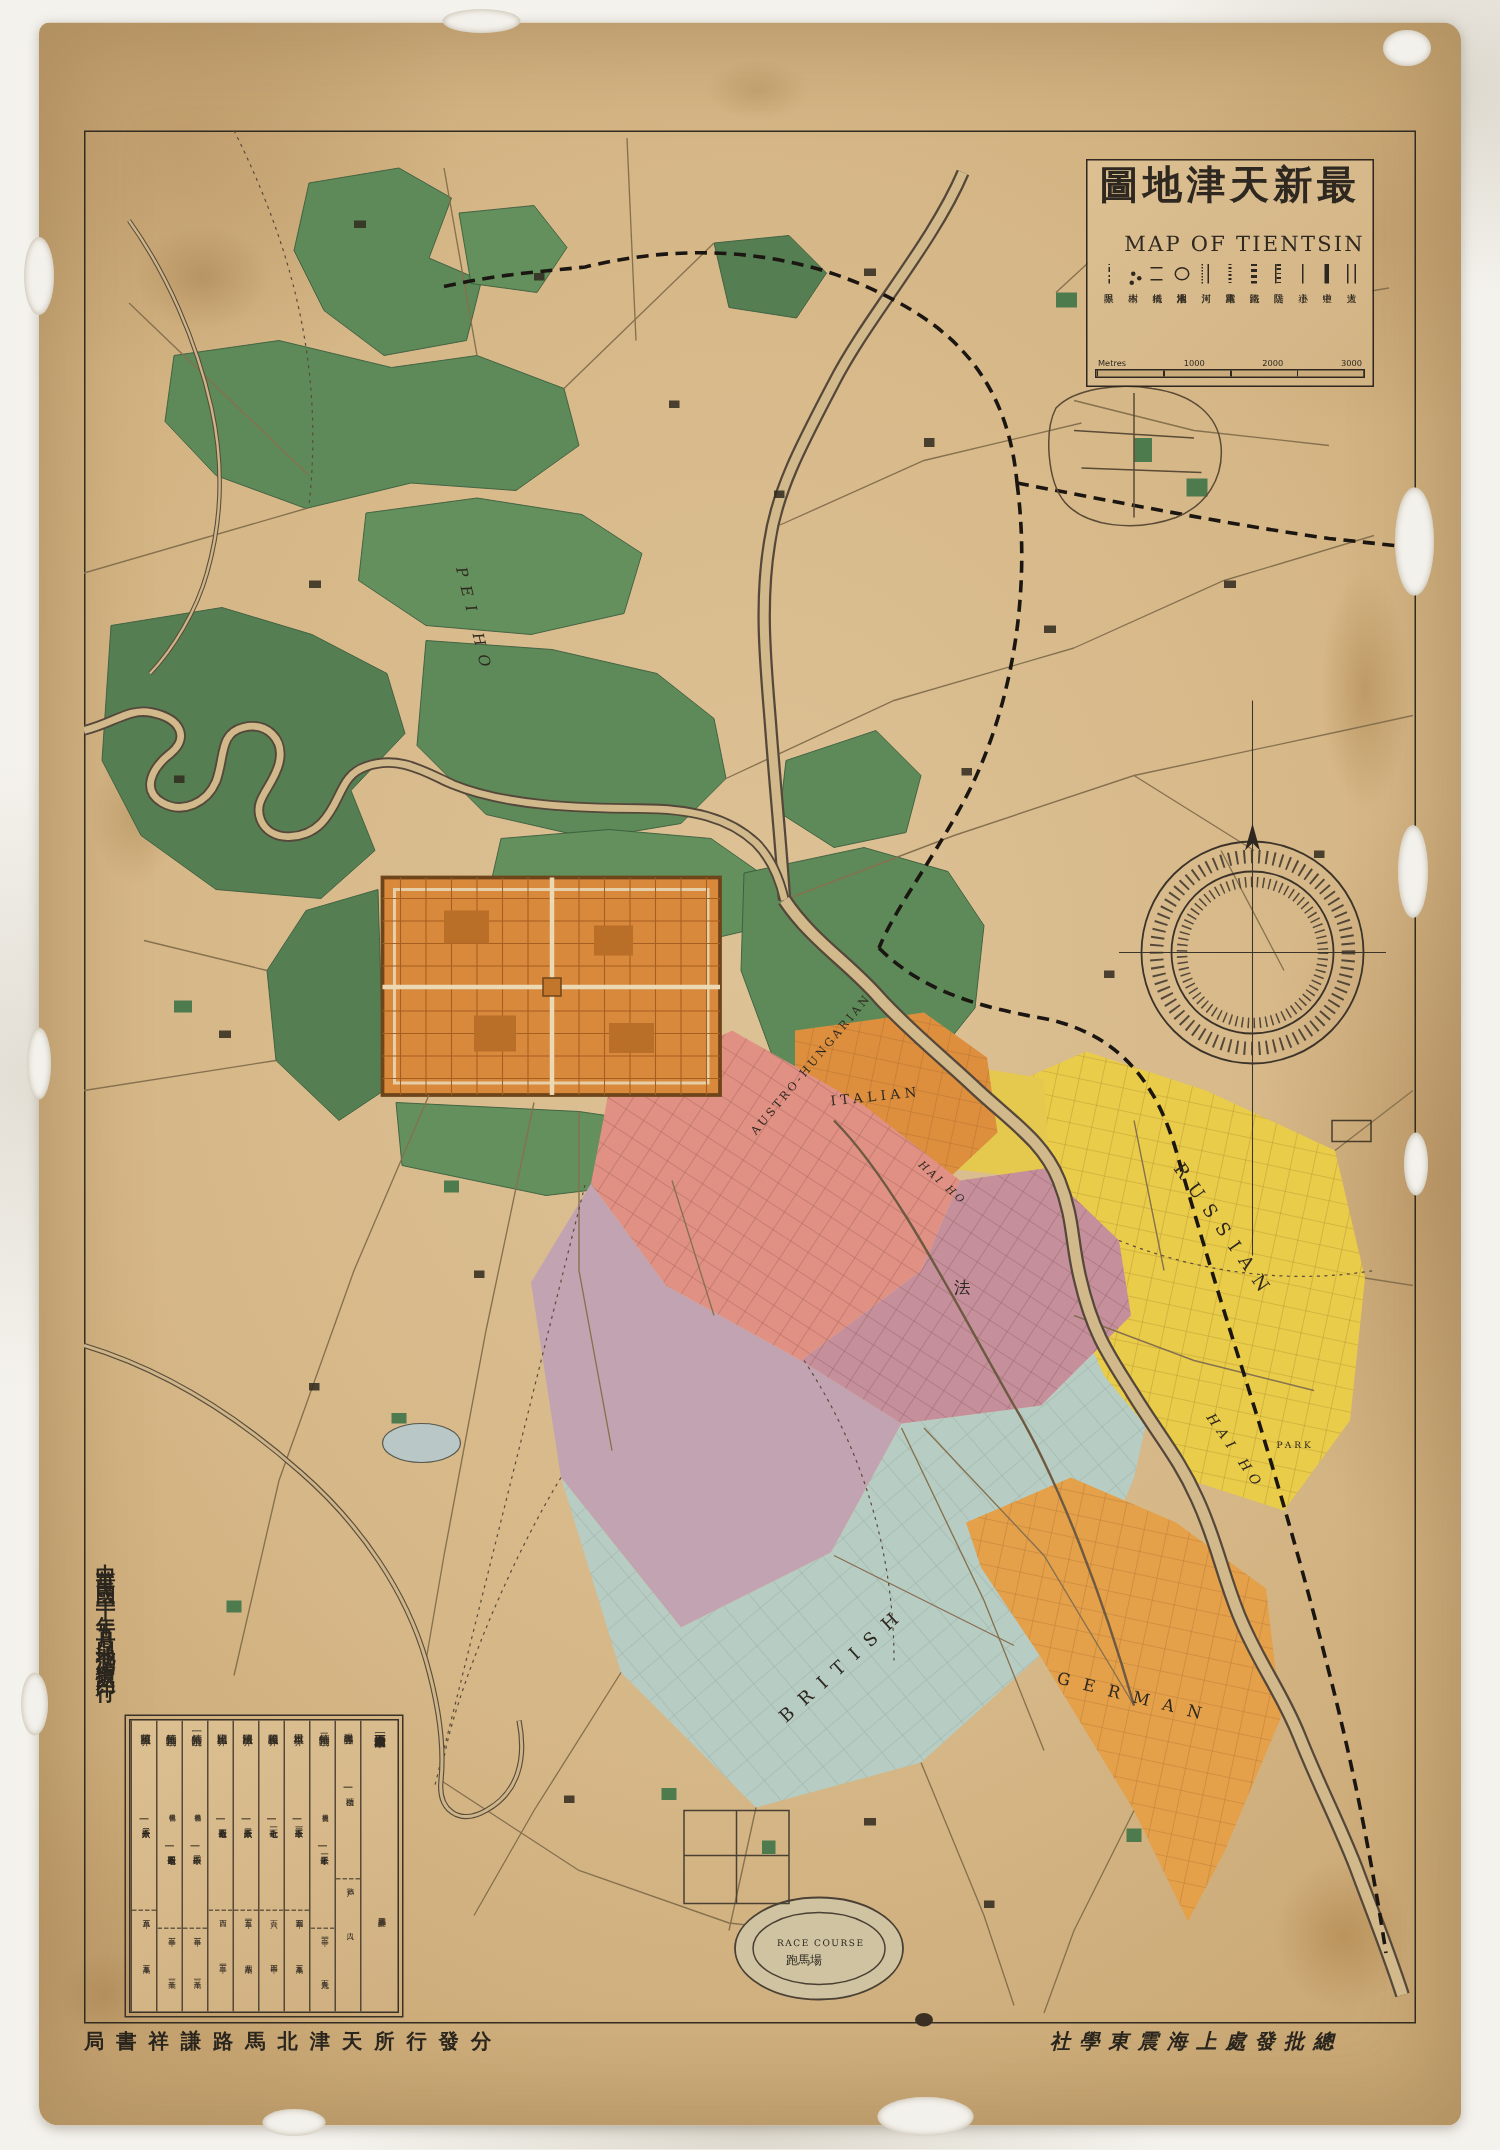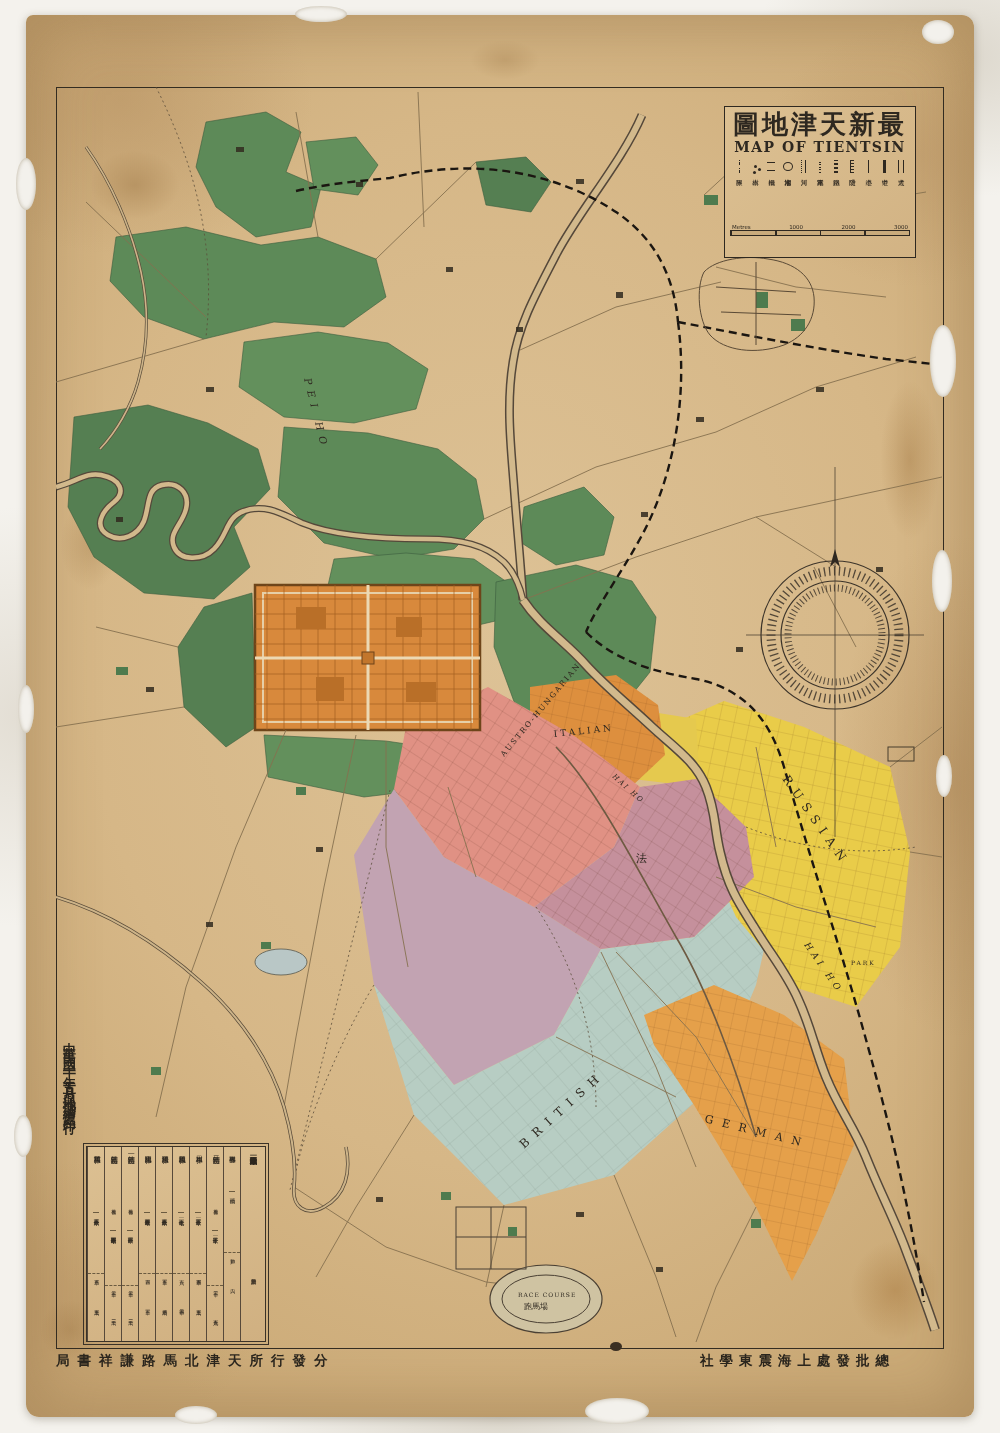--- a/index.html
+++ b/index.html
@@ -37,21 +37,21 @@
   svg.map{position:absolute;left:56px;top:87px;}
   svg text{font-family:"DejaVu Serif", serif;fill:#2e2820;}
 
   
   .title-box{
     position:absolute;left:724px;top:106px;width:192px;height:152px;
     border:1px solid #2e2820;background:linear-gradient(135deg,#dcc092,#d2b384);
     padding:4px 5px 3px 5px;box-sizing:border-box;
   }
   .t-cn{font-size:26px;font-weight:bold;letter-spacing:3px;text-align:center;line-height:1.05;white-space:nowrap;}
-  .t-en{font-size:14px;font-weight:bold;letter-spacing:1.5px;text-align:center;margin-top:1px;white-space:nowrap;}
+  .t-en{font-size:14px;font-weight:normal;letter-spacing:1.5px;text-align:right;margin-top:17px;white-space:nowrap;}
   .legend-row{display:flex;flex-direction:row-reverse;justify-content:space-between;margin-top:4px;padding:0 2px;height:62px;}
   .leg-item{display:flex;flex-direction:column;align-items:center;width:14px;}
   .leg-sym{height:15px;display:flex;align-items:center;justify-content:center;}
   .leg-lbl{writing-mode:vertical-rl;text-orientation:upright;font-size:6.5px;line-height:1;height:46px;color:#2e2820;}
   .s-double{width:4px;height:13px;border-left:1px solid #2e2820;border-right:1px solid #2e2820;}
   .s-thick{width:2.5px;height:13px;background:#2e2820;}
   .s-thin{width:1px;height:13px;background:#2e2820;}
   .s-hatch{width:3px;height:13px;background:repeating-linear-gradient(0deg,#2e2820 0 1px,transparent 1px 3px);border-left:1px solid #2e2820;}
   .s-rail{width:4px;height:13px;background:repeating-linear-gradient(0deg,#2e2820 0 2px,transparent 2px 4px);}
   .s-dot{width:2px;height:13px;background:repeating-linear-gradient(0deg,#2e2820 0 1px,transparent 1px 2.5px);}
@@ -84,21 +84,21 @@
   .st-div{width:100%;border-top:1px dashed #6b5b40;margin-top:2px;}
   .st-num{font-size:5px;height:28px;padding-top:2px;color:#3a3228;}
   .st-rowlab{font-size:6.5px;height:40px;margin-top:4px;}
 
   .pubdate{
     position:absolute;left:60px;top:1032px;height:290px;
     writing-mode:vertical-rl;text-orientation:upright;
     font-size:13px;letter-spacing:5px;color:#2a251d;font-weight:bold;
   }
   .pub-left{position:absolute;left:56px;top:1352px;font-size:13.5px;letter-spacing:8px;color:#2a251d;font-weight:bold;white-space:nowrap;text-align:right;}
-  .pub-right{position:absolute;left:700px;top:1352px;font-size:13.5px;letter-spacing:6px;color:#2a251d;font-weight:bold;white-space:nowrap;}
+  .pub-right{position:absolute;left:700px;top:1352px;font-size:13.5px;letter-spacing:6px;color:#2a251d;font-weight:bold;white-space:nowrap;font-style:italic;}
   .blot{position:absolute;background:#3a2f22;border-radius:50%;}
 </style>
 </head>
 <body>
 
 <div class="scan-bg"></div>
 <div class="paper"></div>
 
 <div class="stain" style="left:90px;top:150px;width:90px;height:70px;background:radial-gradient(rgba(140,100,50,.30),rgba(140,100,50,0) 70%);"></div>
 <div class="stain" style="left:60px;top:500px;width:60px;height:90px;background:radial-gradient(rgba(140,100,50,.25),rgba(140,100,50,0) 70%);"></div>

